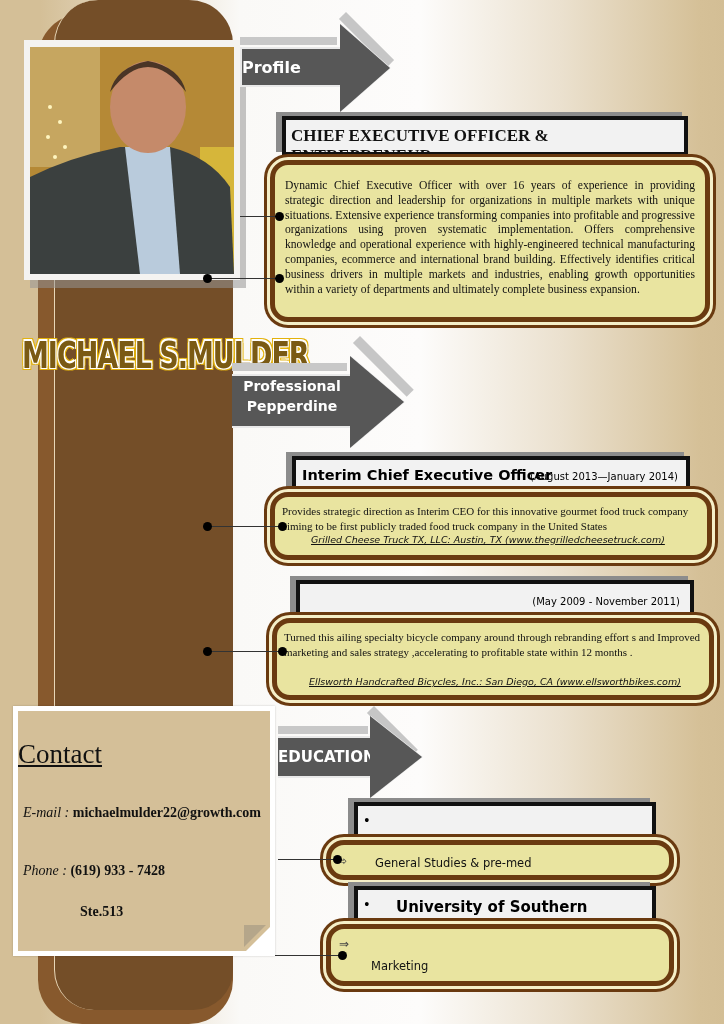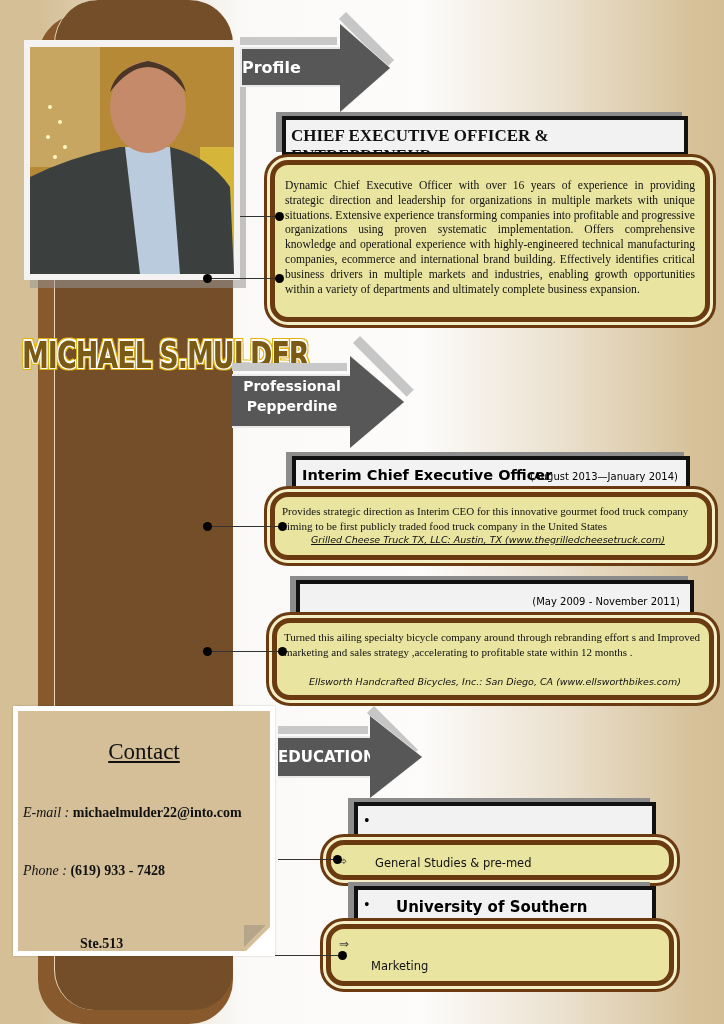--- a/index.html
+++ b/index.html
@@ -33,21 +33,21 @@
   .ybox { background: #e9e4a0; border: 5px solid #6a3a10; border-radius: 18px; outline: 3px solid #f5efc8; box-shadow: 0 0 0 6px #6a3a10; box-sizing: border-box; }
 
   .connector { height: 1px; background: #333; }
   .dot { width: 9px; height: 9px; border-radius: 50%; background: #000; }
 
   .name { left: 22px; top: 334px; font-family: "DejaVu Sans", sans-serif; font-weight: bold; font-size: 27px; letter-spacing: -1px; color: #7a5a14; transform: scaleY(1.35); transform-origin: left top;
     text-shadow: -1px -1px 0 #fff, 1px -1px 0 #fff, -1px 1px 0 #fff, 1px 1px 0 #fff, 2px 2px 0 #e3b20c, -2px 2px 0 #e3b20c, 2px -2px 0 #e3b20c, -2px -2px 0 #e3b20c; }
 
   
   .contact { left: 13px; top: 706px; width: 262px; height: 250px; background: #d4bf98; border: 5px solid #fff; box-sizing: border-box; box-shadow: 0 0 2px rgba(0,0,0,0.2); }
-  .contact .title { position: absolute; left: 0; right: 0; top: 28px; text-align: center; font-family: "Liberation Serif", serif; font-size: 23px; text-decoration: underline; color: #111; }
+  .contact .title { position: absolute; left: 0; right: 0; top: 28px; font-family: "Liberation Serif", serif; font-size: 27px; text-decoration: underline; color: #111; }
   .contact .row { position: absolute; left: 5px; font-family: "Liberation Serif", serif; font-size: 14px; color: #111; font-weight: bold; }
   .contact .lbl { font-weight: normal; font-style: italic; }
   .curl { right: -5px; bottom: -5px; width: 0; height: 0; border-left: 34px solid transparent; border-bottom: 34px solid #fff; }
   .curl2 { right: 4px; bottom: 4px; width: 0; height: 0; border-right: 22px solid transparent; border-top: 22px solid #b5a68a; }
 
   .edu-title { font-family: "DejaVu Sans", sans-serif; font-weight: bold; font-size: 15px; }
   .small-sans { font-family: "DejaVu Sans", sans-serif; font-size: 11.5px; color: #111; }
 </style>
 </head>
 <body>
@@ -113,21 +113,21 @@
 </div>
 <div class="abs connector" style="left:207px; top:526px; width:76px;"></div>
 <div class="abs dot" style="left:203px; top:522px;"></div>
 <div class="abs dot" style="left:278px; top:522px;"></div>
 
 <div class="abs title-bar" style="left:296px; top:580px; width:398px; height:40px;">
   <span style="position:absolute; right:10px; top:12px; font-family:'DejaVu Sans', sans-serif; font-size:10px;">(May 2009 - November 2011)</span>
 </div>
 <div class="abs ybox" style="left:272px; top:618px; width:442px; height:82px;">
   <div style="position:absolute; left:7px; right:8px; top:7px; font-size:11px; line-height:15px; color:#111;">Turned this ailing specialty bicycle company around through rebranding effort s and Improved marketing and sales strategy ,accelerating to profitable state within 12 months .</div>
-  <div style="position:absolute; left:32px; top:53px; font-family:'DejaVu Sans', sans-serif; font-style:italic; font-size:9.5px; color:#111;">Ellsworth Handcrafted Bicycles, Inc.: San Diego, CA   (www.ellsworthbikes.com)</div>
+  <div style="position:absolute; left:32px; top:53px; font-family:'DejaVu Sans', sans-serif; font-style:italic; font-size:9.5px; text-decoration:underline; color:#111;">Ellsworth Handcrafted Bicycles, Inc.: San Diego, CA   (www.ellsworthbikes.com)</div>
 </div>
 <div class="abs connector" style="left:207px; top:651px; width:76px;"></div>
 <div class="abs dot" style="left:203px; top:647px;"></div>
 <div class="abs dot" style="left:278px; top:647px;"></div>
 
 <div class="abs arrow-bar" style="left:278px; top:726px; width:90px;"></div>
 <div class="abs arrow-shadow" style="left:374px; top:706px; width:62px;"></div>
 <div class="abs arrow-body" style="left:278px; top:736px; width:94px; height:42px; font-size:15px; border-right:none; border-left:none;">
   <span>EDUCATION</span>
 </div>
@@ -151,24 +151,24 @@
   <span style="position:absolute; left:8px; top:8px; font-size:12px; color:#444;">⇒</span>
   <span class="small-sans" style="position:absolute; left:40px; top:30px;">Marketing</span>
 </div>
 <div class="abs connector" style="left:212px; top:955px; width:130px;"></div>
 <div class="abs dot" style="left:338px; top:951px;"></div>
 
 <div class="abs contact">
   <div class="title">Contact</div>
   <div class="row" style="top:94px;">
     <span class="lbl">E-mail :</span>
-    <span>michaelmulder22@into.com</span>
+    <span>michaelmulder22@growth.com</span>
   </div>
   <div class="row" style="top:134px;margin-top:18px;">
     <span class="lbl">Phone  :</span>
     <span>(619) 933 - 7428</span>
   </div>
-  <div class="row" style="top:193px; left:62px;margin-top:32px;">
+  <div class="row" style="top:193px; left:62px;">
     <span>Ste.513</span>
   </div>
   <div class="abs curl"></div>
   <div class="abs curl2"></div>
 </div>
 
 </body></html>

